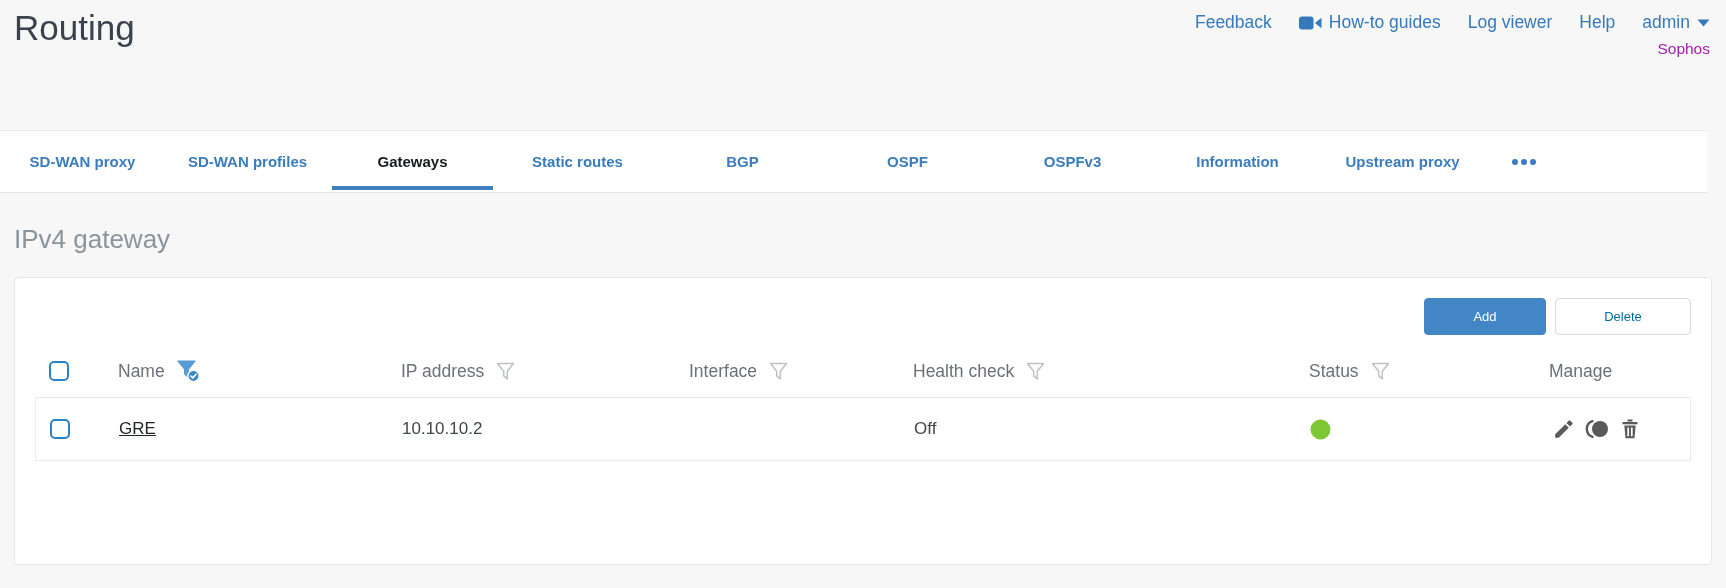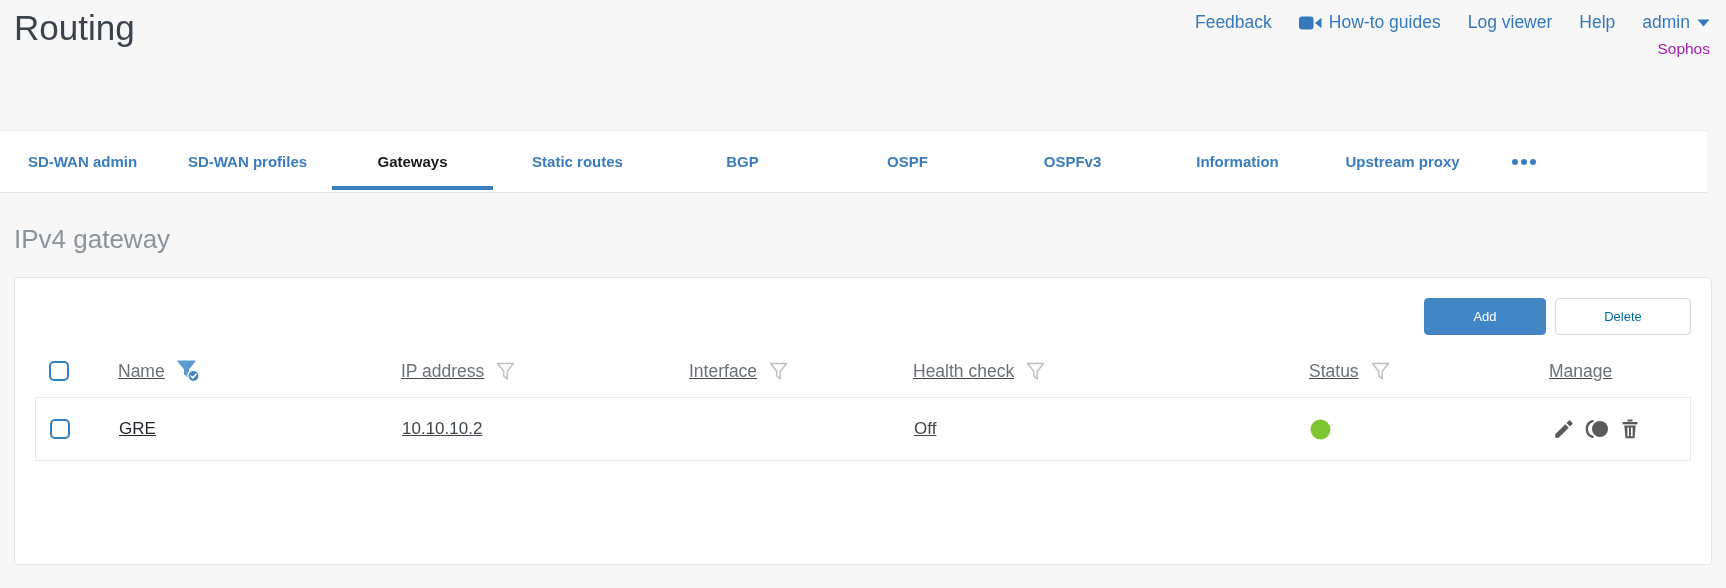--- a/index.html
+++ b/index.html
@@ -119,21 +119,20 @@
     border: 1px solid #d8d8db;
     color: #0369a1;
   }
 
   
   .table-wrap { padding: 0 20px; margin-top: 10px; }
   .grid {
     display: grid;
     grid-template-columns: 73px 283px 288px 224px 396px 240px auto;
     align-items: center;
-    text-decoration: underline;
   }
   .grid-header { height: 52px; }
   .hcell {
     display: flex;
     align-items: center;
     gap: 11px;
     padding-left: 10px;
     color: #6b7177;
     font-size: 17.5px;
     font-weight: 500;
@@ -195,21 +194,21 @@
               <path d="M0.5 0.5 L12.5 0.5 L6.5 7.5 Z" fill="#3579bc"></path>
             </svg>
         </span>
       </a>
     </div>
     <div class="brand-label">Sophos</div>
   </div>
 </div>
 
 <div class="tab-bar">
-  <div class="tab">SD-WAN admin</div>
+  <div class="tab">SD-WAN proxy</div>
   <div class="tab">SD-WAN profiles</div>
   <div class="tab active">Gateways</div>
   <div class="tab">Static routes</div>
   <div class="tab">BGP</div>
   <div class="tab">OSPF</div>
   <div class="tab">OSPFv3</div>
   <div class="tab">Information</div>
   <div class="tab">Upstream proxy</div>
   <div class="tab-more">
     <span>

